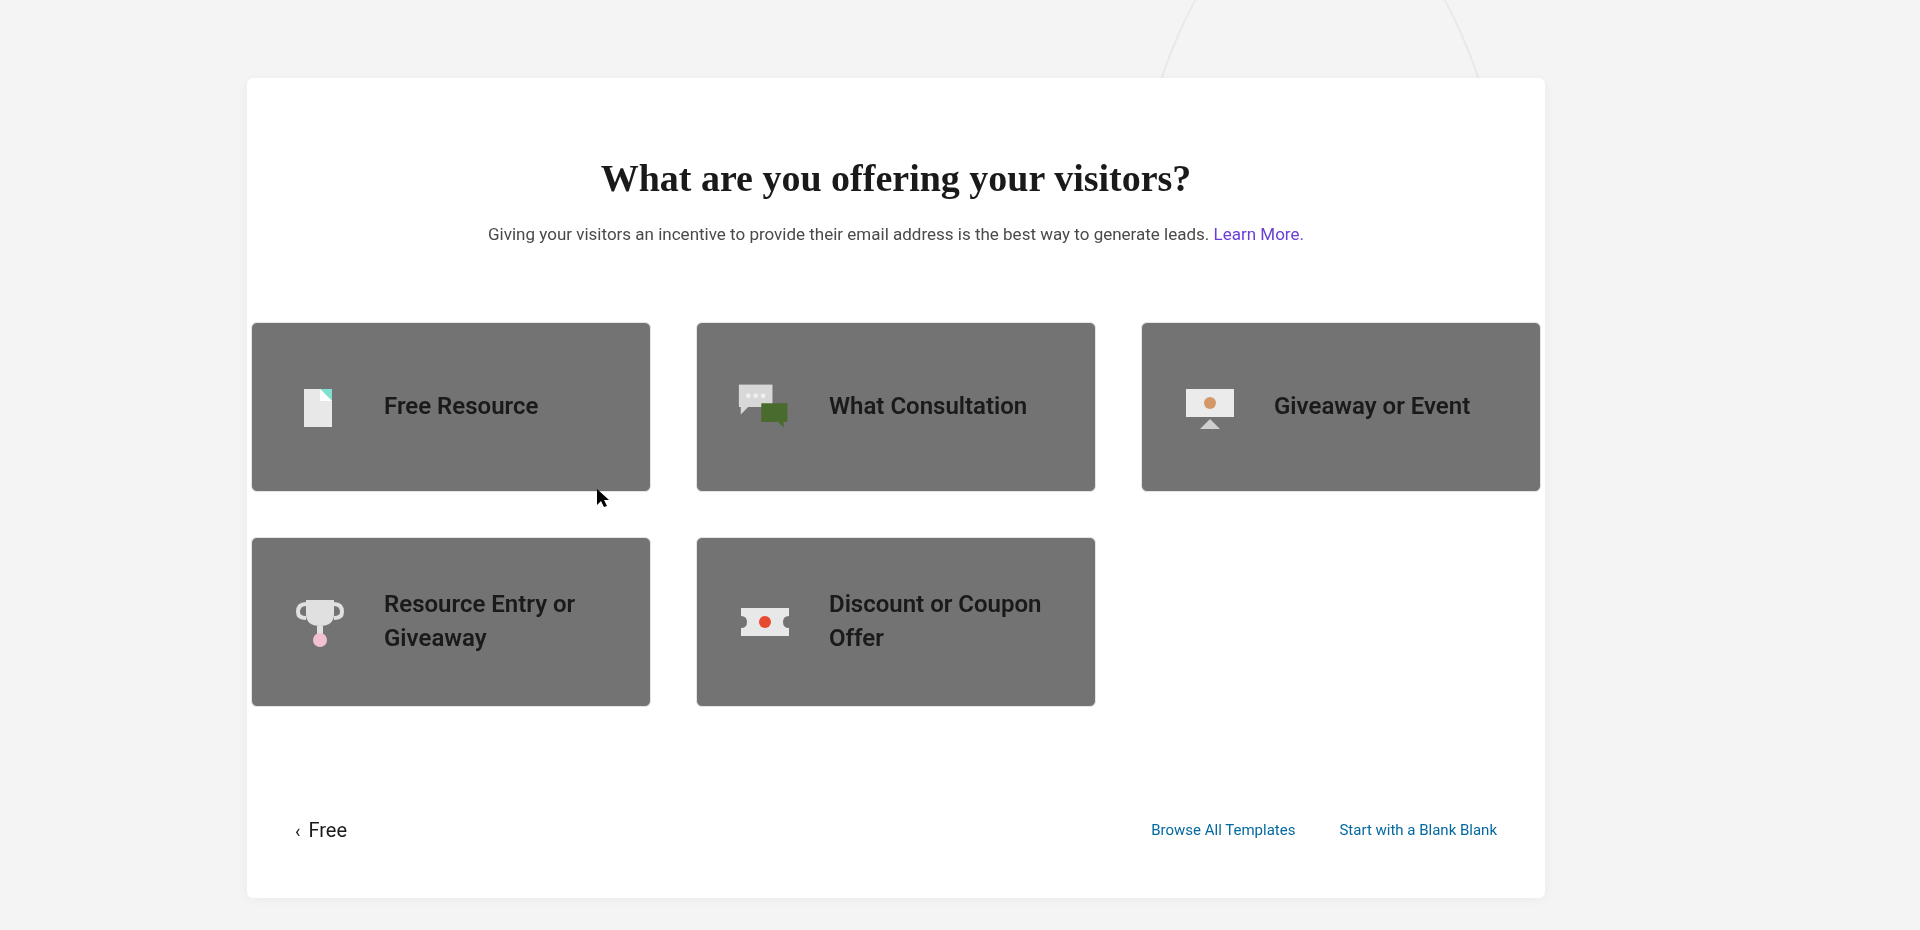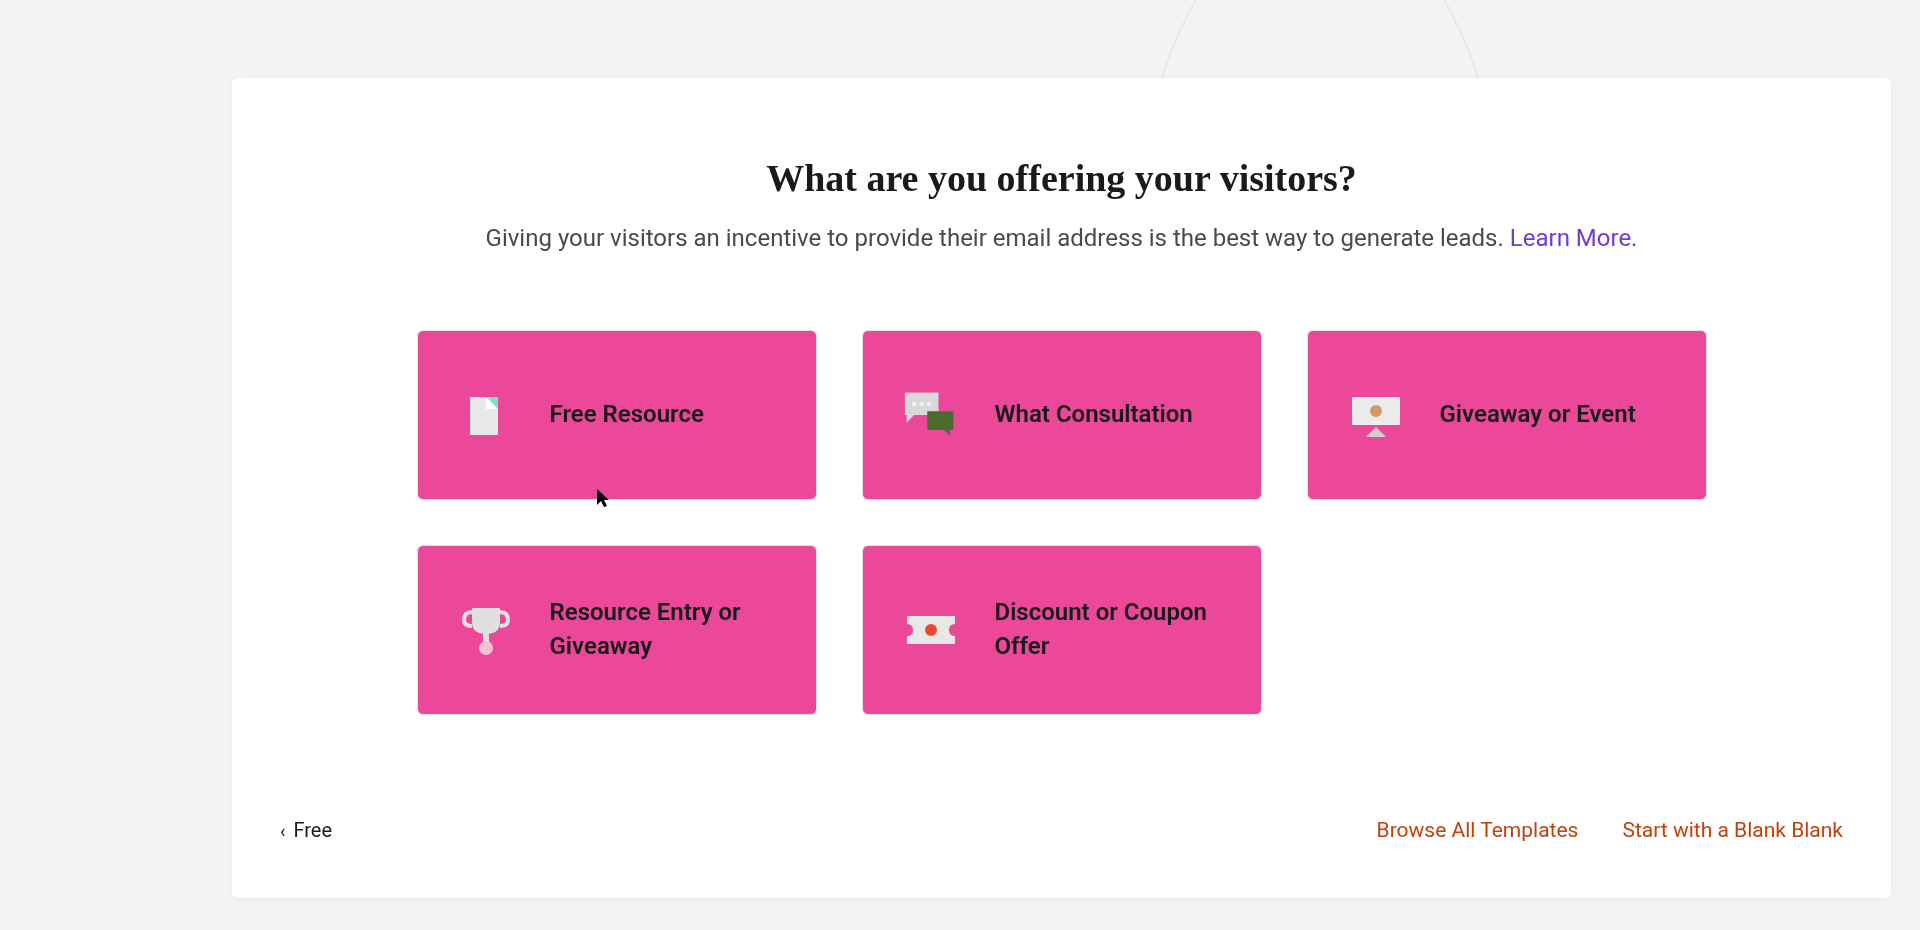--- a/index.html
+++ b/index.html
@@ -21,42 +21,42 @@
       right: 400px;
       width: 400px;
       height: 900px;
       border: 2px solid #e8e8e8;
       border-radius: 50%;
       pointer-events: none;
     }
     .modal {
       position: absolute;
       top: 78px;
-      left: 232px;
-      width: 1659px;
+      left: 247px;
+      width: 1298px;
       height: 820px;
       background: #fff;
       border-radius: 6px;
       box-shadow: 0 2px 12px rgba(0,0,0,0.04);
       display: flex;
       flex-direction: column;
     }
     .modal-header {
       text-align: center;
       padding-top: 78px;
     }
     .modal-title {
       font-family: Georgia, 'Times New Roman', serif;
       font-size: 38px;
       font-weight: 700;
       color: #1a1a1a;
       margin-bottom: 24px;
     }
     .modal-subtitle {
-      font-size: 24px;
+      font-size: 17px;
       color: #4a4a4a;
     }
     .learn-more {
       color: #6b3ed6;
       cursor: pointer;
     }
     .options-grid {
       display: grid;
       grid-template-columns: repeat(3, 400px);
       grid-template-rows: repeat(2, 170px);
@@ -64,21 +64,21 @@
       justify-content: center;
       margin-top: 78px;
     }
     .option-card {
       border: 1px solid #e5e5e5;
       border-radius: 6px;
       display: flex;
       align-items: center;
       padding: 0 40px;
       cursor: pointer;
-      background: #ec4899;
+      background: #737373;
     }
     .option-icon {
       width: 56px;
       height: 56px;
       flex-shrink: 0;
       margin-right: 36px;
       display: flex;
       align-items: center;
       justify-content: center;
     }
@@ -104,22 +104,22 @@
     }
     .back-chevron {
       margin-right: 8px;
       font-size: 18px;
     }
     .footer-right {
       display: flex;
       gap: 44px;
     }
     .footer-link {
-      font-size: 21px;
-      color: #c2410c;
+      font-size: 15px;
+      color: #0369a1;
       cursor: pointer;
     }
     .cursor {
       position: absolute;
       top: 489px;
       left: 597px;
       pointer-events: none;
       z-index: 1000;
     }
   </style>

